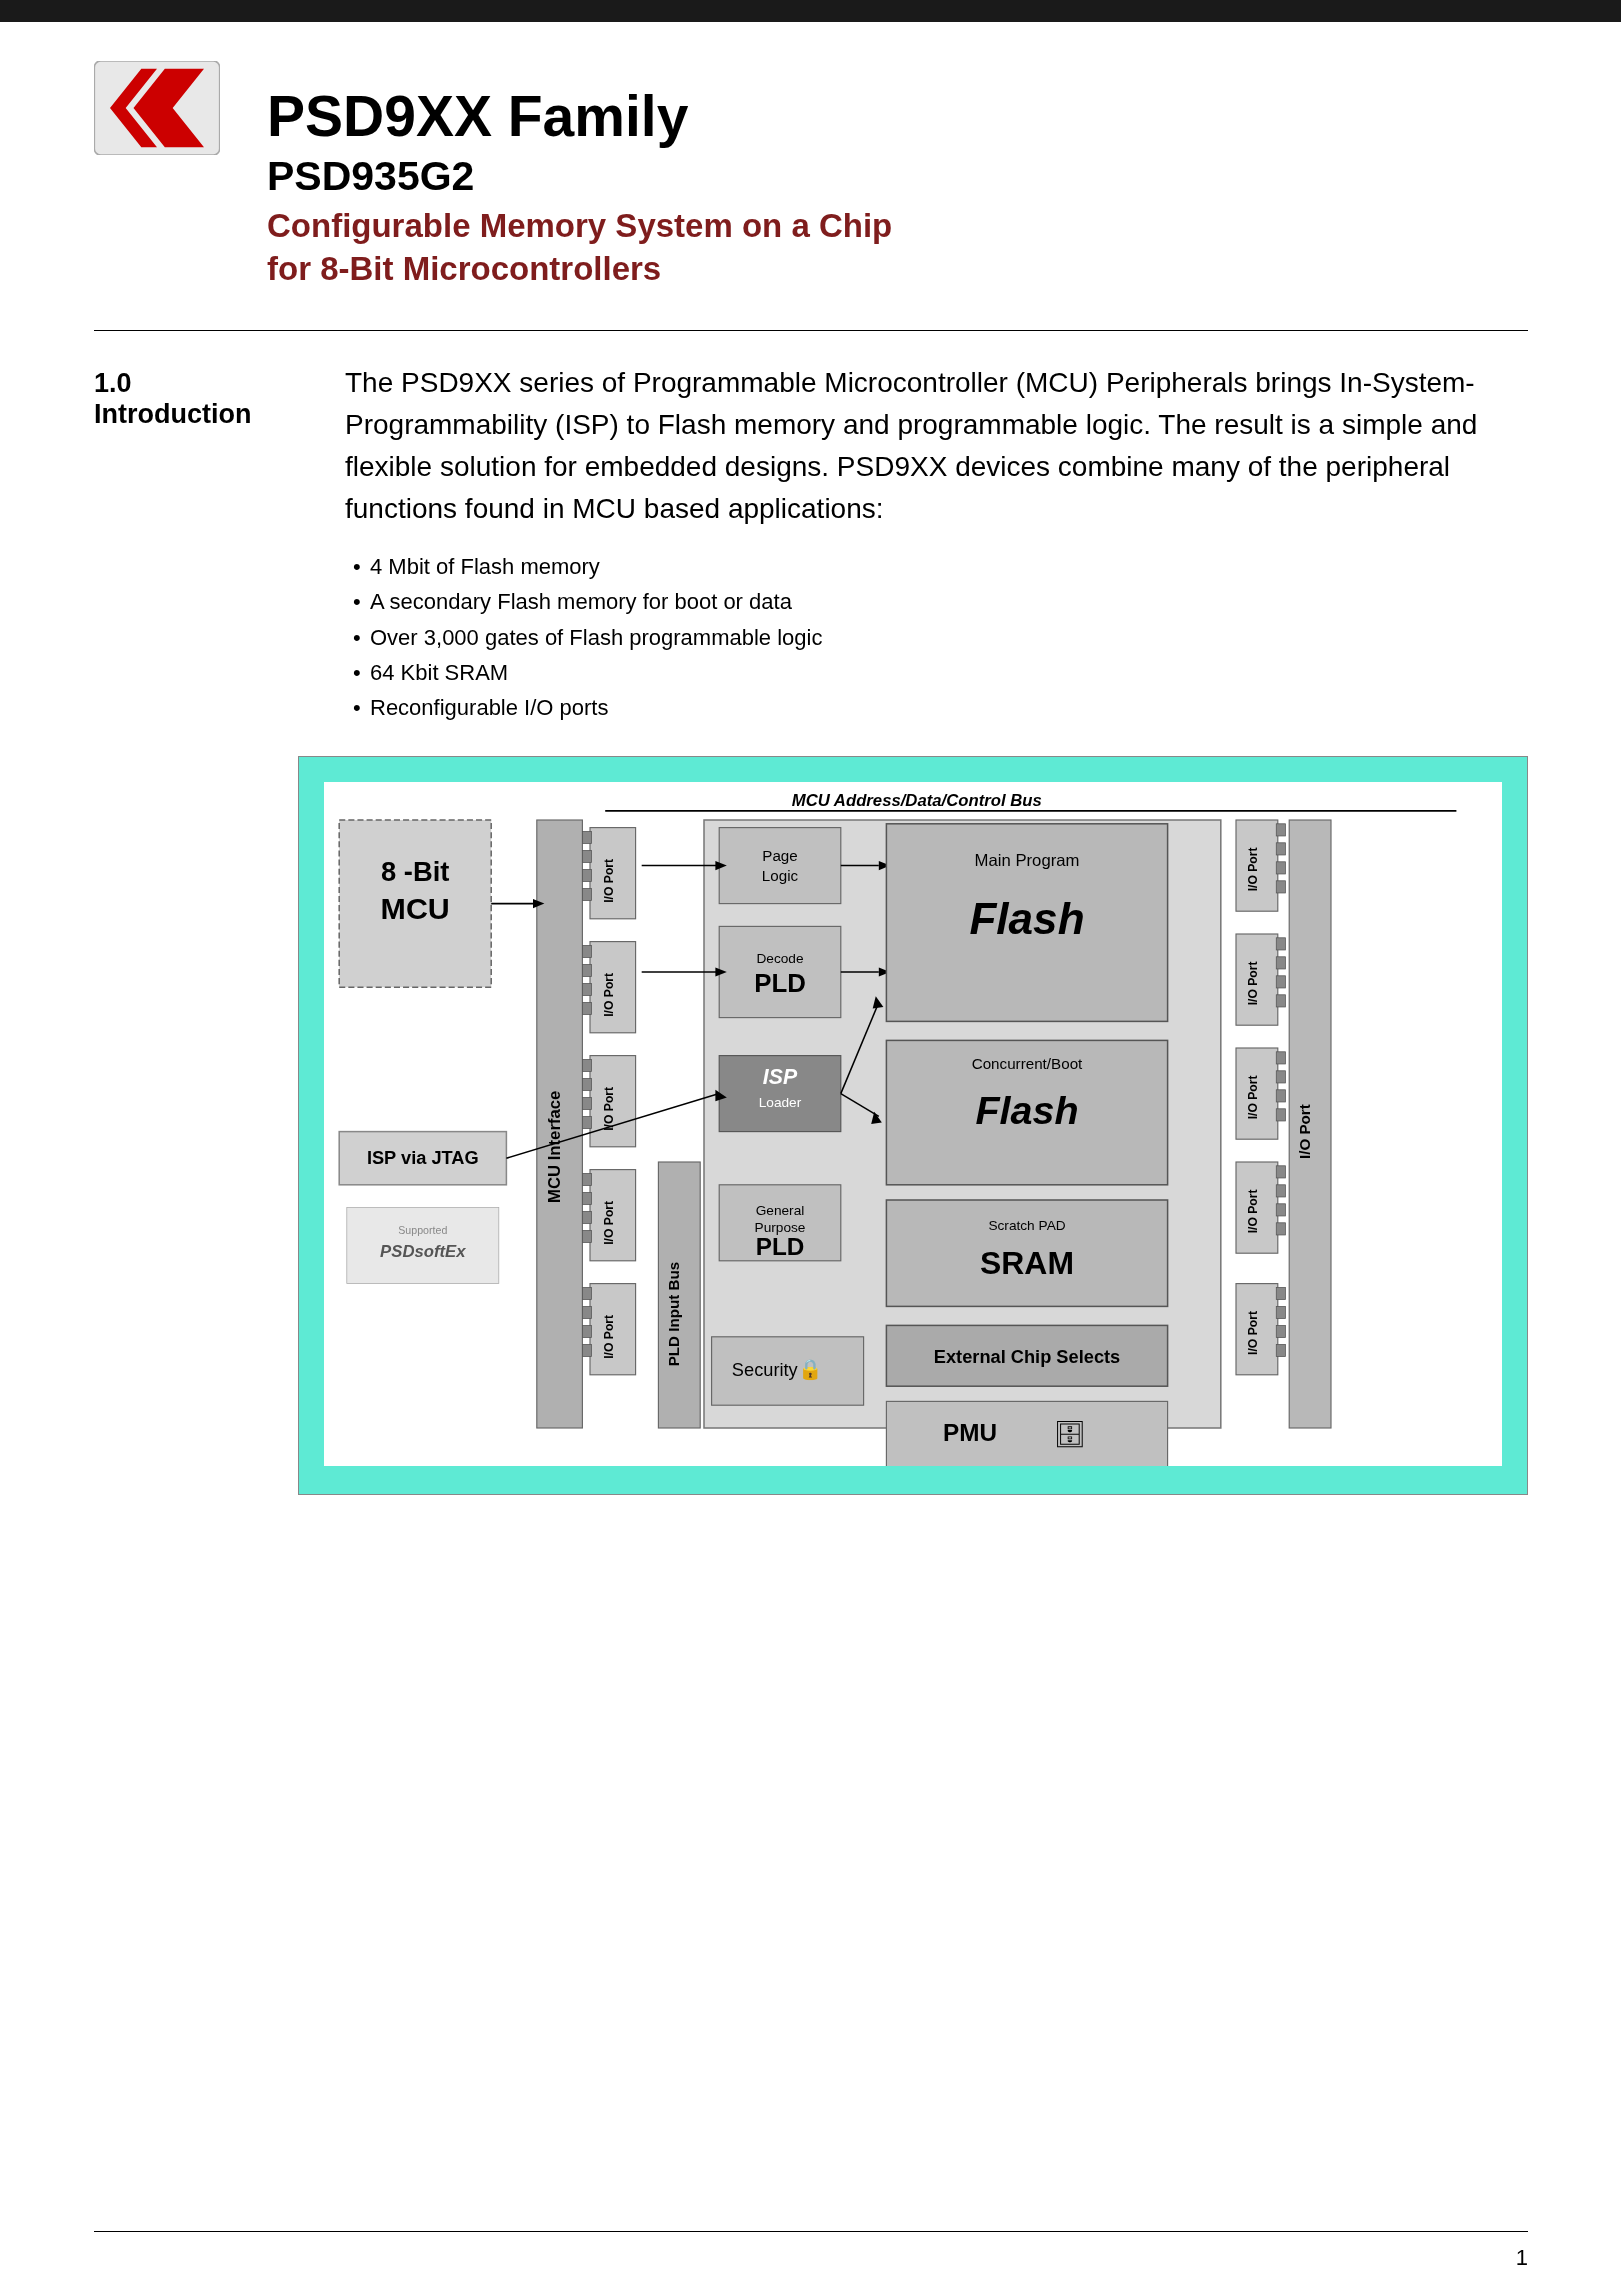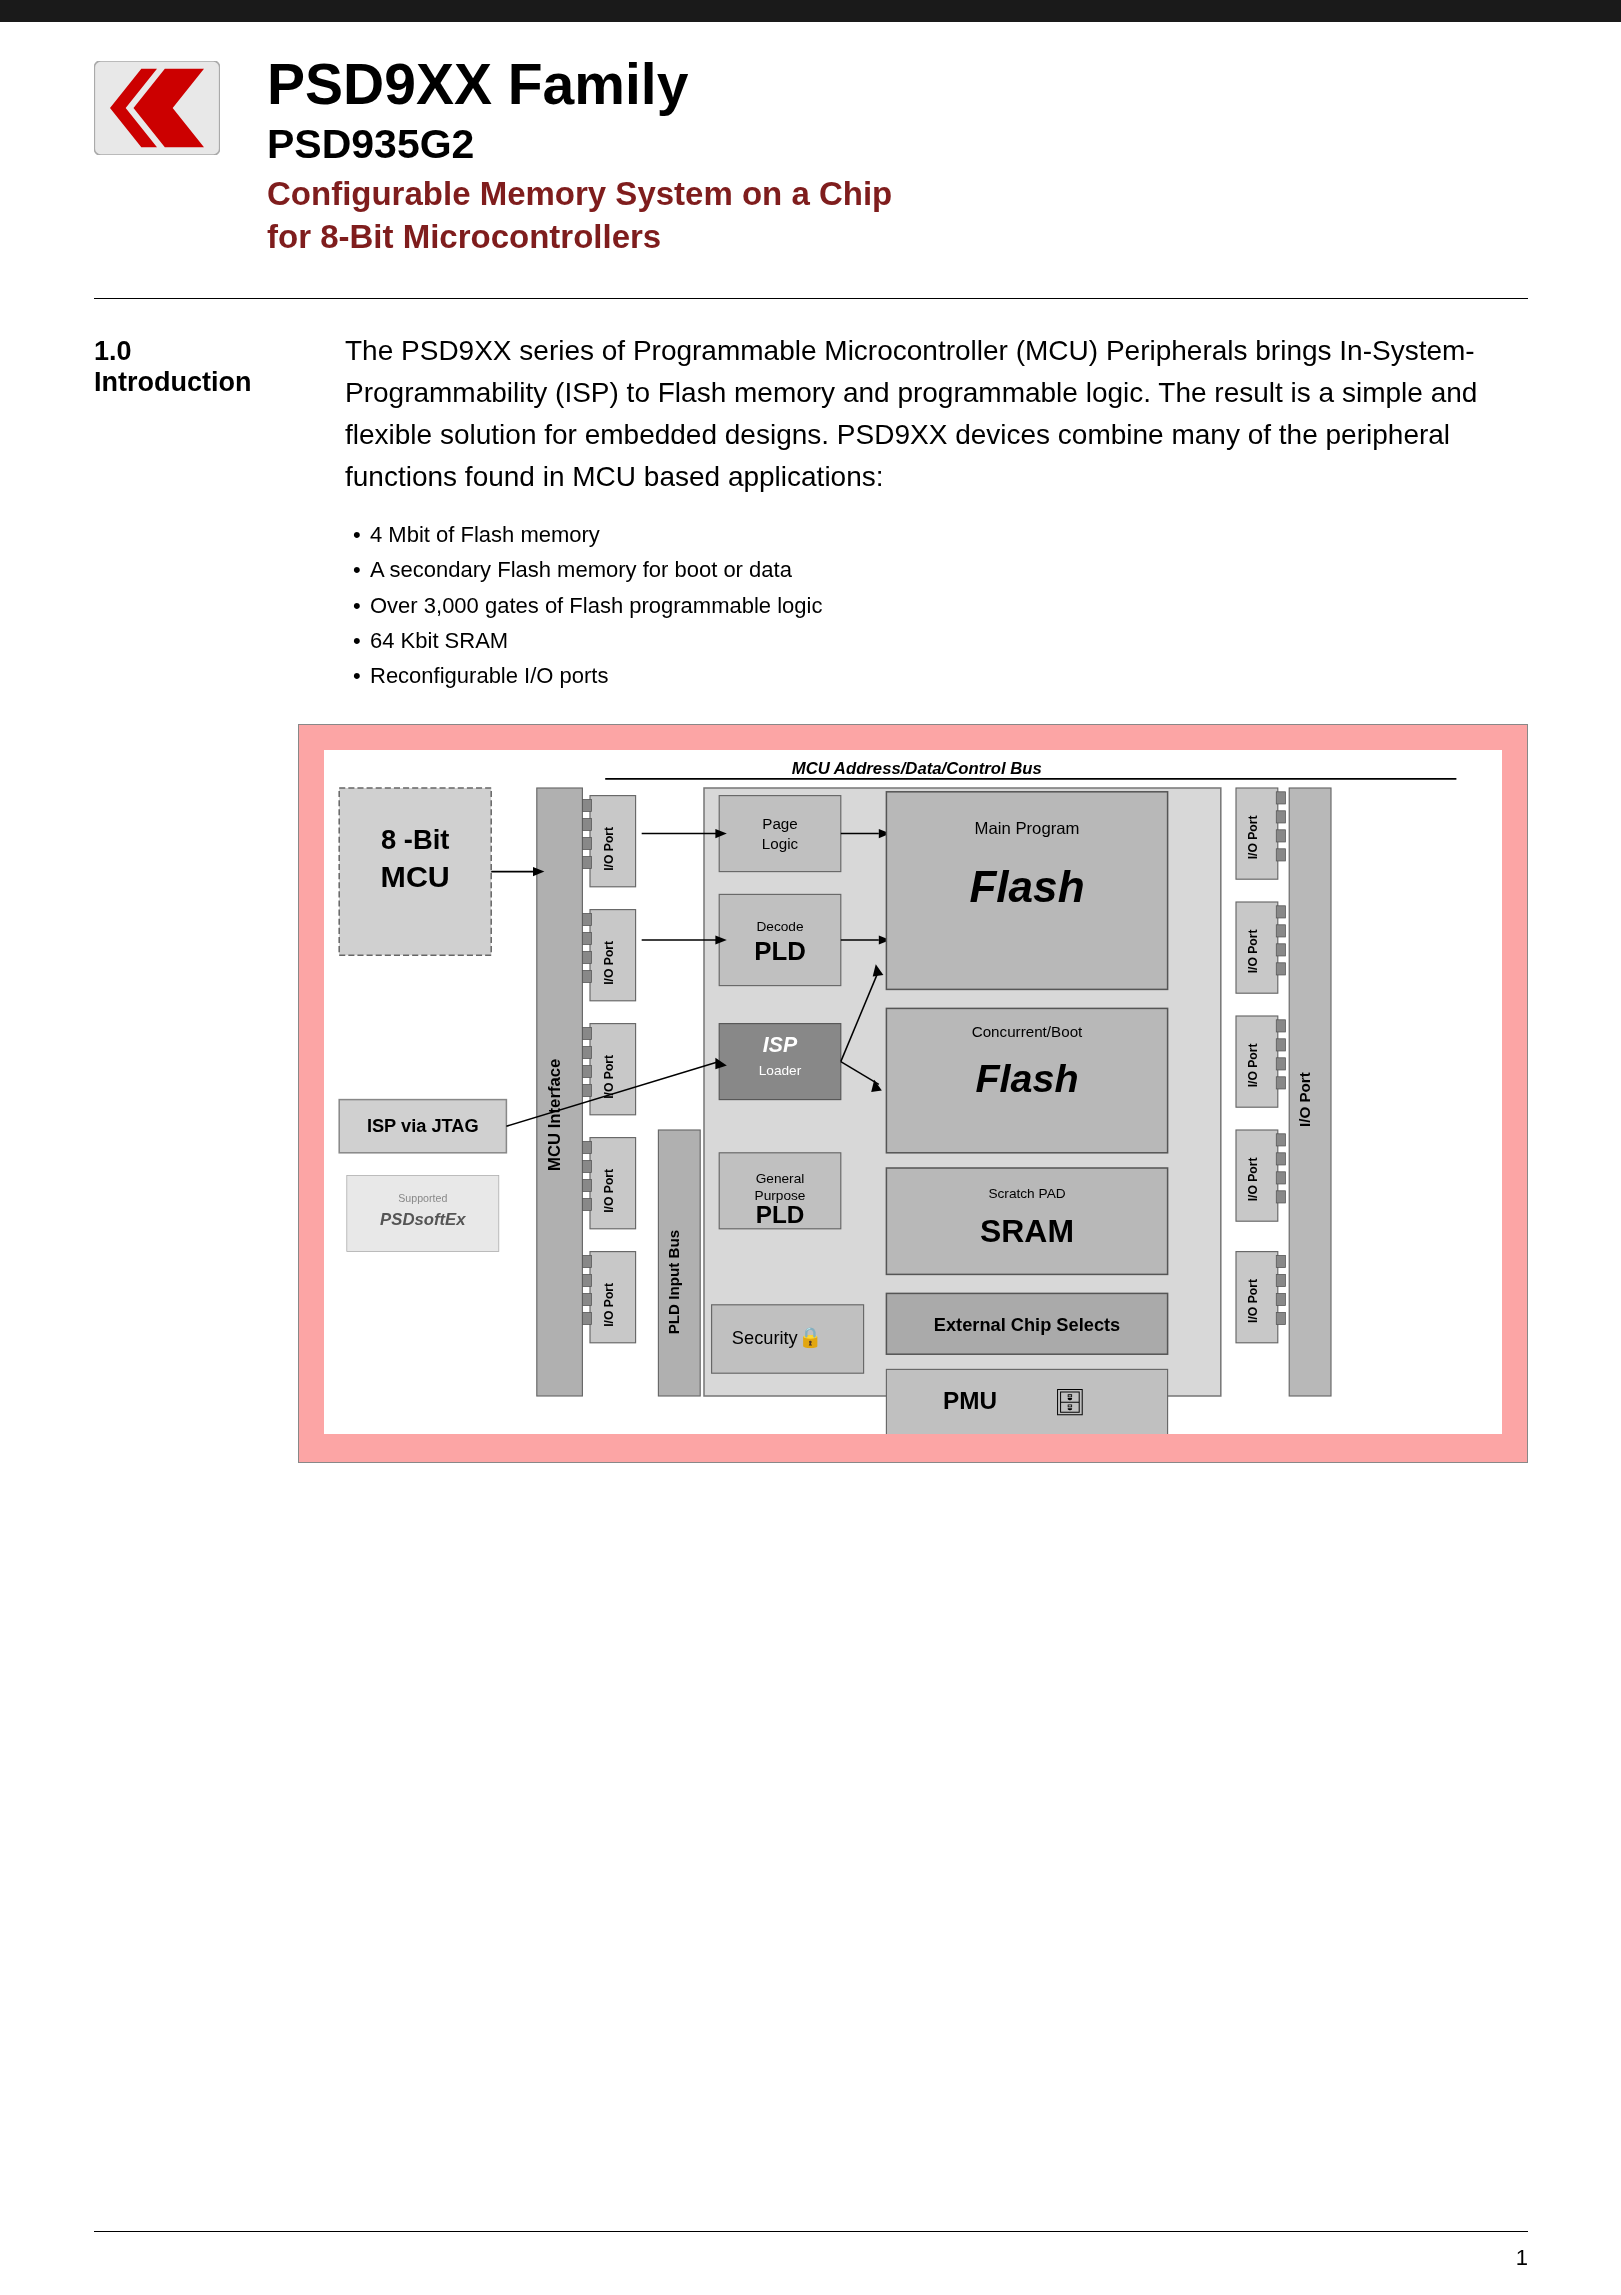--- a/index.html
+++ b/index.html
@@ -31,20 +31,21 @@
       margin-top: 7.9px;
     }
 
     .st-logo {
       width: 126px;
       height: 94px;
     }
 
     .title-area {
       flex: 1;
+      margin-top: 32px;
     }
 
     .product-family {
       font-size: 57px;
       font-weight: bold;
       color: #000000;
       line-height: 1.1;
       margin-bottom: 6.3px;
     }
 
@@ -123,21 +124,21 @@
       content: "•";
       position: absolute;
       left: 7.9px;
       font-size: 22px;
     }
 
     
     .diagram-container {
       margin: 31px 94px 0 298px;
       border: 1.6px solid #888888;
-      background: #fca5a5;
+      background: #5eead4;
       padding: 25px;
       position: relative;
     }
   </style>
 </head>
 <body>
 
 <div class="header-bar"></div>
 
 <div class="header-content">

